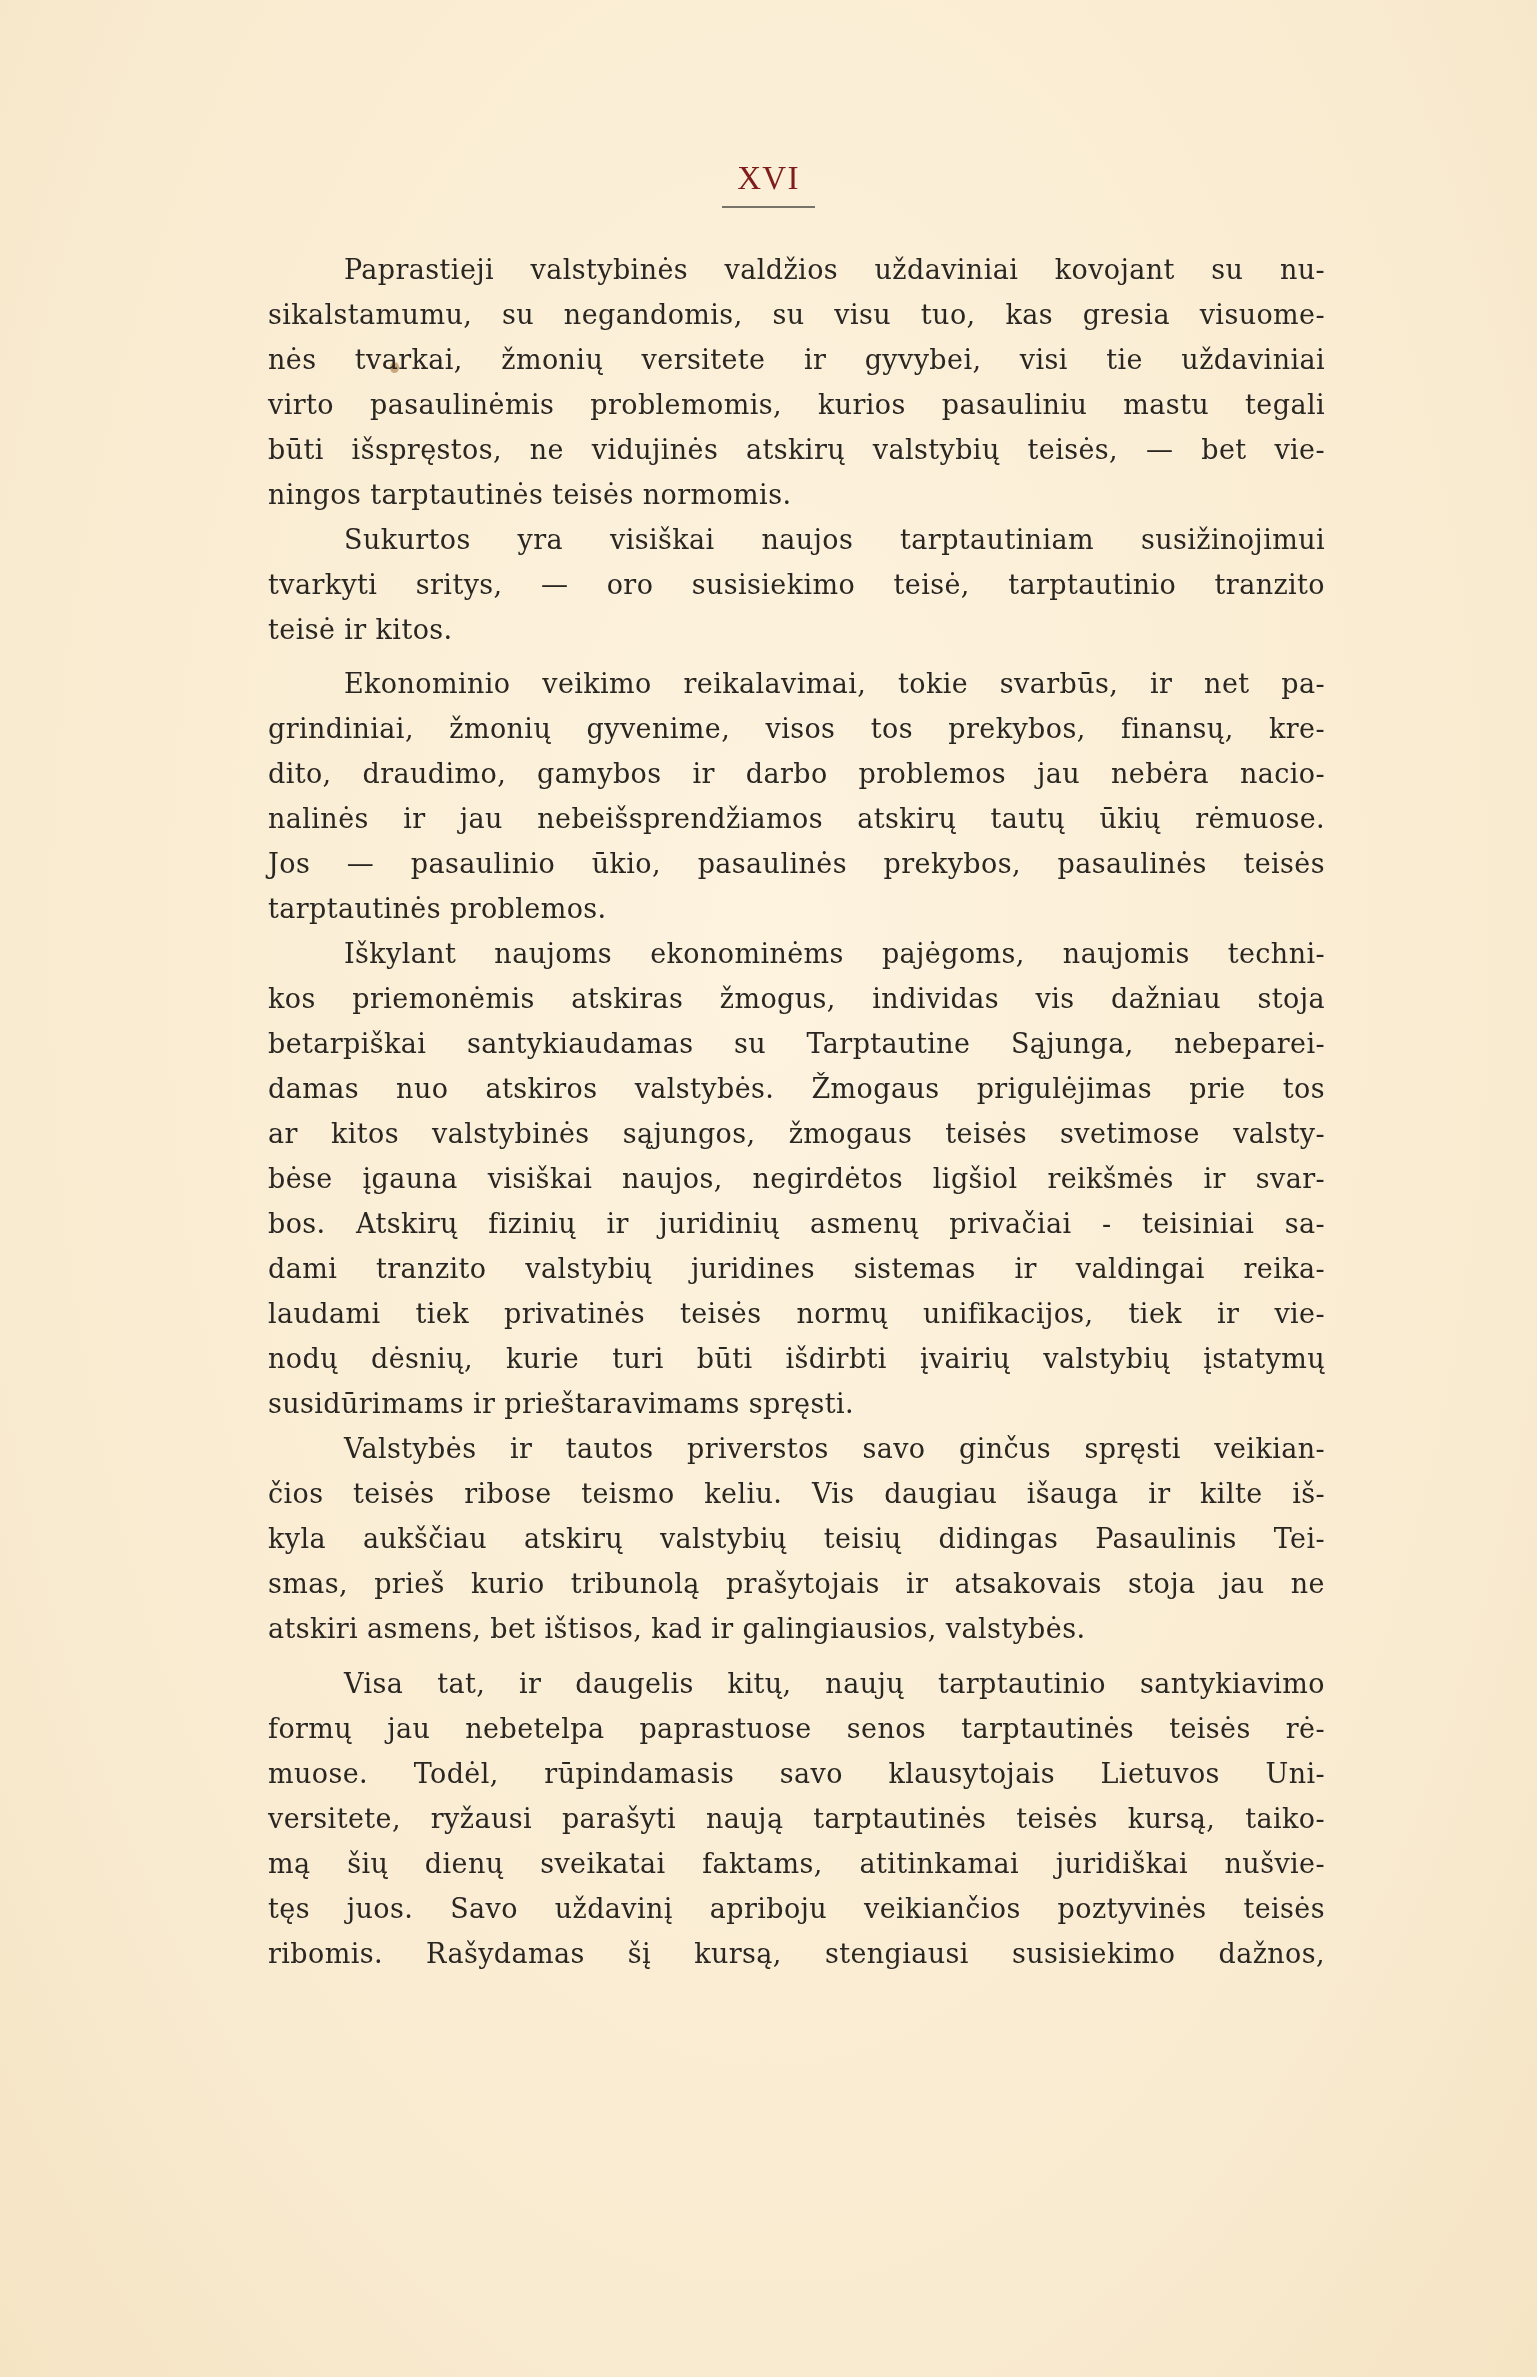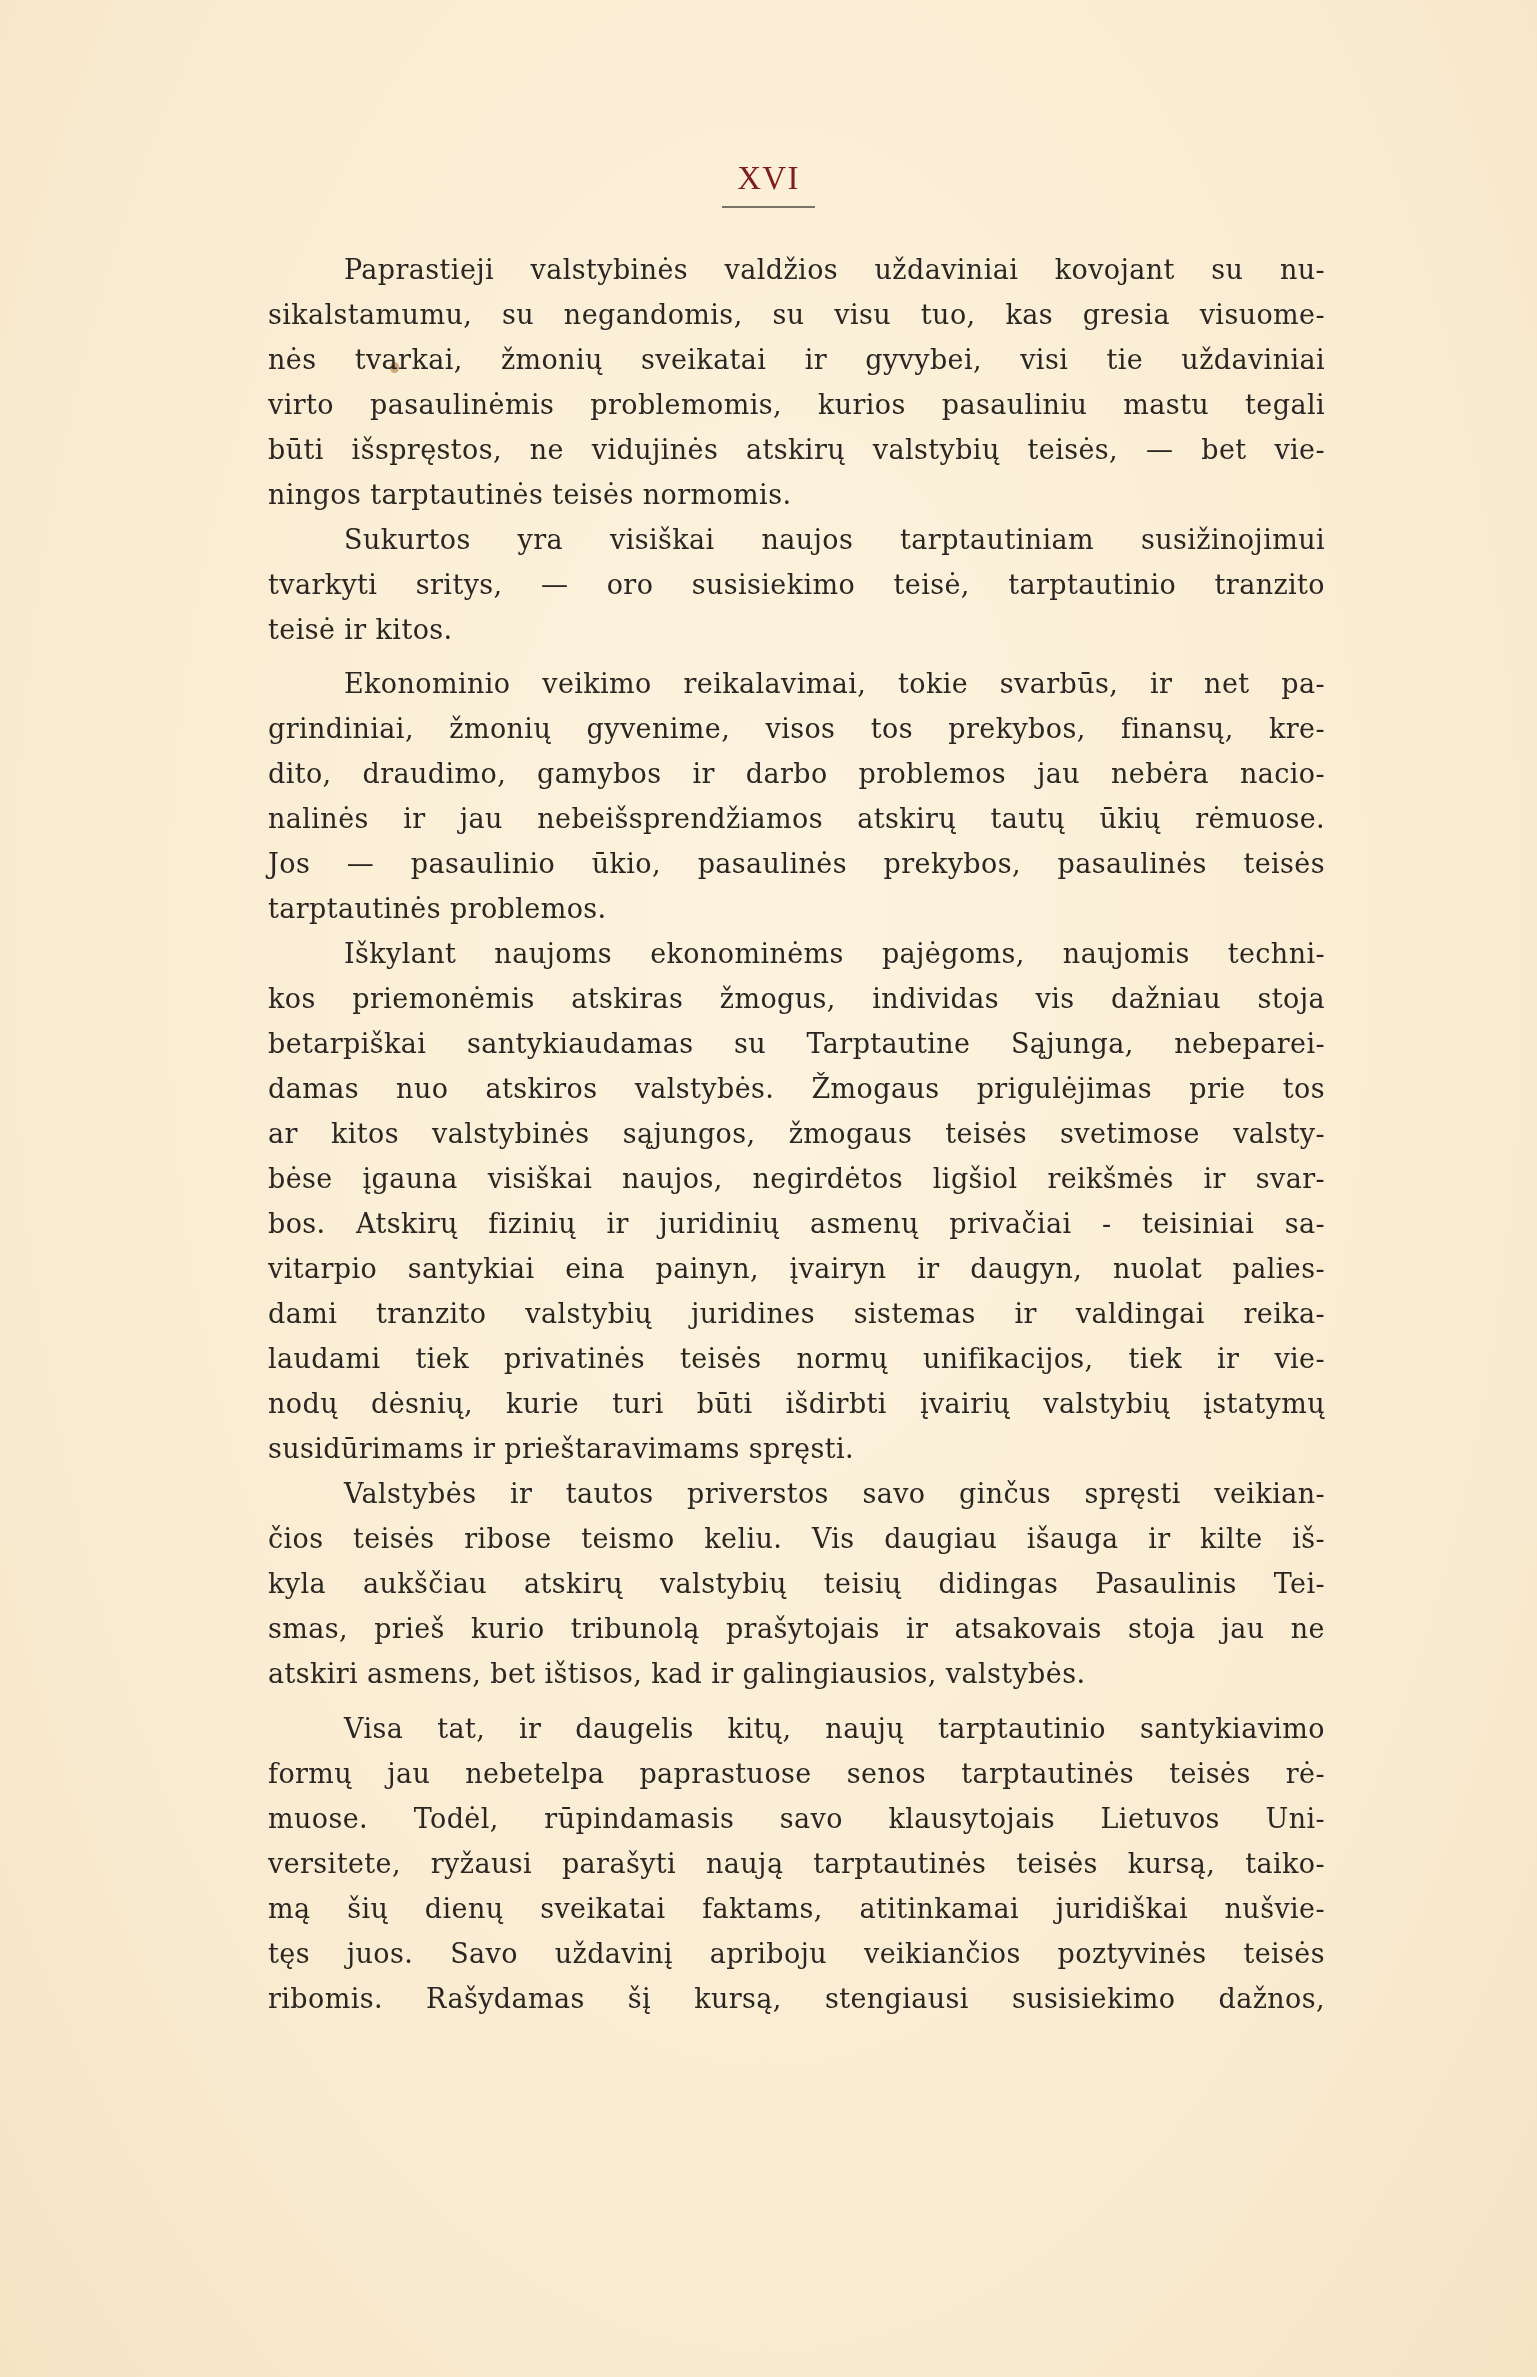--- a/index.html
+++ b/index.html
@@ -80,21 +80,21 @@
   <span class="page-number">XVI</span>
   <div class="header-rule"></div>
 </div>
 
 <div class="stain"></div>
 
 <div class="text-block" id="text-block">
     <div class="paragraph">
       <div class="line indent">Paprastieji valstybinės valdžios uždaviniai kovojant su nu-</div>
       <div class="line">sikalstamumu, su negandomis, su visu tuo, kas gresia visuome-</div>
-      <div class="line">nės tvarkai, žmonių sveikatai ir gyvybei, visi tie uždaviniai</div>
+      <div class="line">nės tvarkai, žmonių versitete ir gyvybei, visi tie uždaviniai</div>
       <div class="line">virto pasaulinėmis problemomis, kurios pasauliniu mastu tegali</div>
       <div class="line">būti išspręstos, ne vidujinės atskirų valstybių teisės, — bet vie-</div>
       <div class="line last">ningos tarptautinės teisės normomis.</div>
     </div>
     <div class="paragraph">
       <div class="line indent">Sukurtos yra visiškai naujos tarptautiniam susižinojimui</div>
       <div class="line">tvarkyti sritys, — oro susisiekimo teisė, tarptautinio tranzito</div>
       <div class="line last">teisė ir kitos.</div>
     </div>
     <div class="para-gap"></div>
@@ -107,21 +107,20 @@
       <div class="line last">tarptautinės problemos.</div>
     </div>
     <div class="paragraph">
       <div class="line indent">Iškylant naujoms ekonominėms pajėgoms, naujomis techni-</div>
       <div class="line">kos priemonėmis atskiras žmogus, individas vis dažniau stoja</div>
       <div class="line">betarpiškai santykiaudamas su Tarptautine Sąjunga, nebeparei-</div>
       <div class="line">damas nuo atskiros valstybės. Žmogaus prigulėjimas prie tos</div>
       <div class="line">ar kitos valstybinės sąjungos, žmogaus teisės svetimose valsty-</div>
       <div class="line">bėse įgauna visiškai naujos, negirdėtos ligšiol reikšmės ir svar-</div>
       <div class="line">bos. Atskirų fizinių ir juridinių asmenų privačiai - teisiniai sa-</div>
-      <div class="line">vitarpio santykiai eina painyn, įvairyn ir daugyn, nuolat palies-</div>
       <div class="line">dami tranzito valstybių juridines sistemas ir valdingai reika-</div>
       <div class="line">laudami tiek privatinės teisės normų unifikacijos, tiek ir vie-</div>
       <div class="line">nodų dėsnių, kurie turi būti išdirbti įvairių valstybių įstatymų</div>
       <div class="line last">susidūrimams ir prieštaravimams spręsti.</div>
     </div>
     <div class="paragraph">
       <div class="line indent">Valstybės ir tautos priverstos savo ginčus spręsti veikian-</div>
       <div class="line">čios teisės ribose teismo keliu. Vis daugiau išauga ir kilte iš-</div>
       <div class="line">kyla aukščiau atskirų valstybių teisių didingas Pasaulinis Tei-</div>
       <div class="line">smas, prieš kurio tribunolą prašytojais ir atsakovais stoja jau ne</div>

